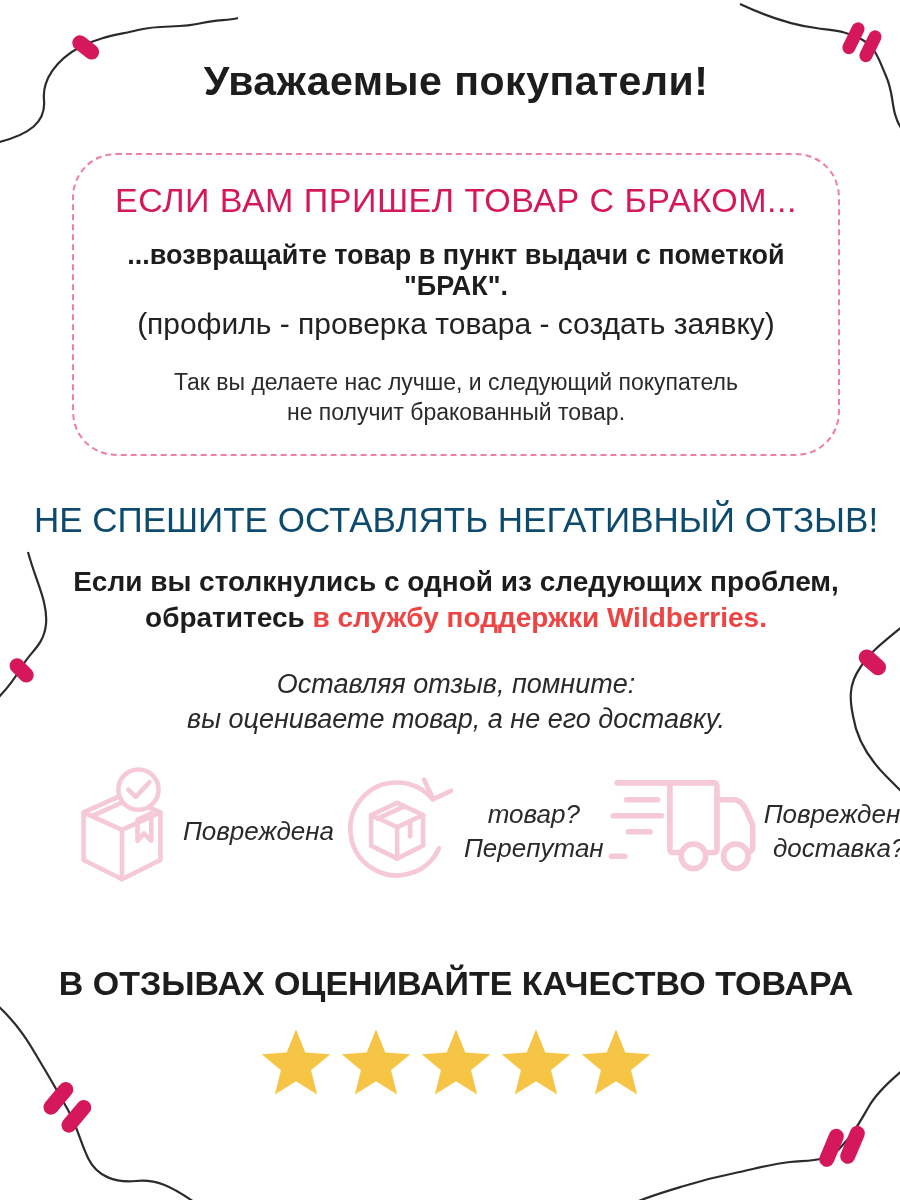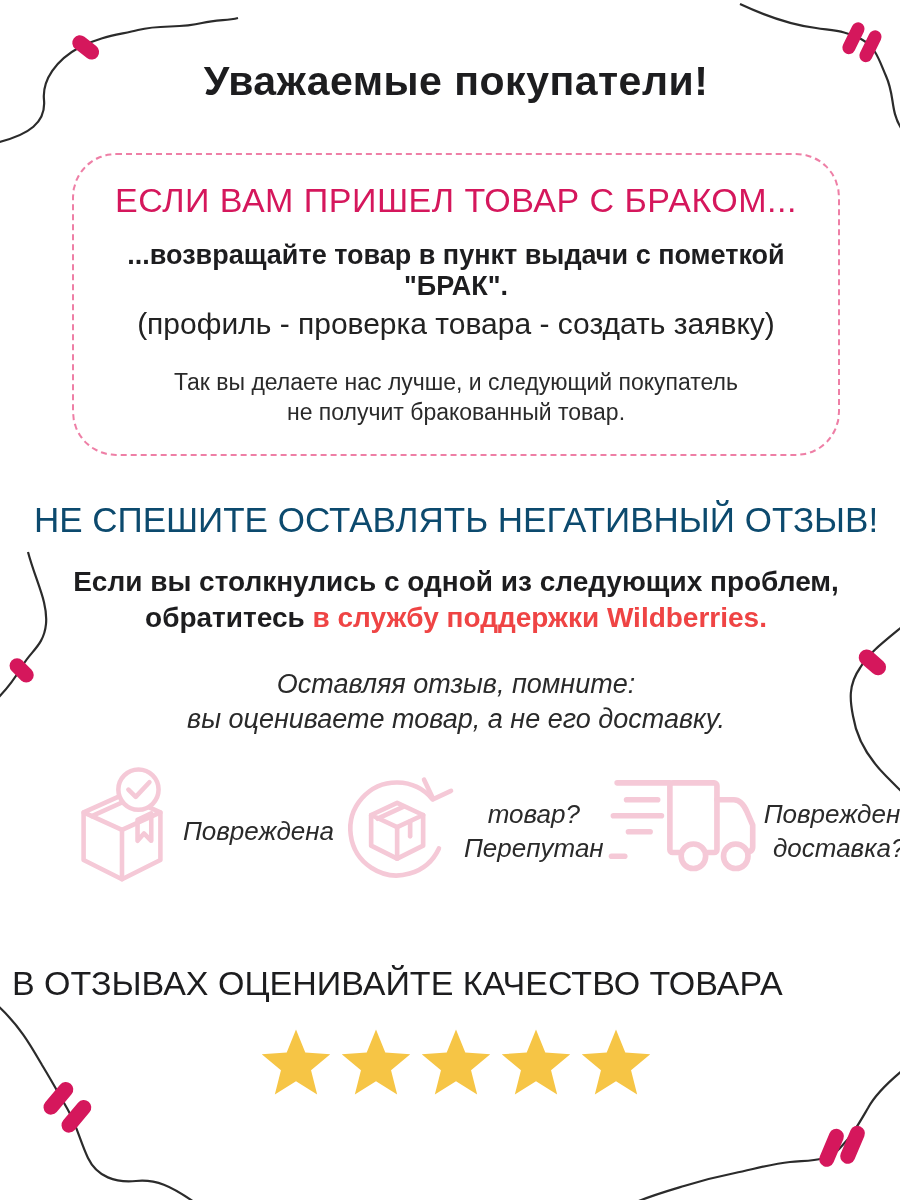--- a/index.html
+++ b/index.html
@@ -109,22 +109,23 @@
     margin-top: 8px;
     text-align: center;
     font-size: 26px;
     font-style: italic;
     color: #2a2a2a;
     line-height: 1.3;
   }
 
   .footer-title {
     margin-top: 72px;
+    text-align: center;
     font-size: 34px;
-    font-weight: 400;
+    font-weight: 700;
     letter-spacing: 0px;
   }
   .stars {
     margin-top: 24px;
     display: flex;
     justify-content: center;
     gap: 8px;
   }
   .stars svg { width: 72px; height: 74px; display: block; }
 </style>

